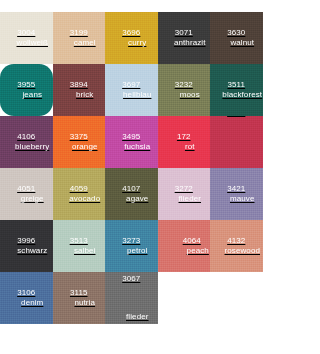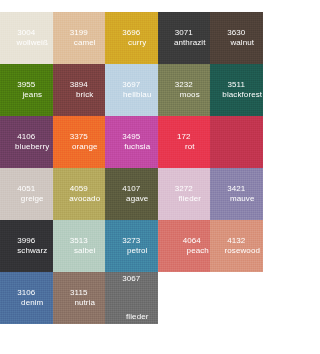--- a/index.html
+++ b/index.html
@@ -15,20 +15,21 @@
     font-family: "Liberation Sans", sans-serif;
     -webkit-font-smoothing: antialiased;
   }
   #swatch-board {
     position: relative;
     width: 315px;
     height: 266px;
     background: #ffffff;
     padding-top: 12px;
     box-sizing: border-box;
+    text-decoration: underline;
   }
   .swatch-grid {
     display: grid;
     grid-template-columns: repeat(6, 52.5px);
     grid-auto-rows: 52px;
     width: 315px;
   }
   .swatch {
     position: relative;
     display: flex;
@@ -97,21 +98,21 @@
       </div>
       <div class="swatch light-label" style="background-color: rgb(59, 59, 59);">
         <span class="swatch-code">3071</span>
         <span class="swatch-name">anthrazit</span>
       </div>
       <div class="swatch light-label" style="background-color: rgb(79, 65, 56);">
         <span class="swatch-code">3630</span>
         <span class="swatch-name">walnut</span>
       </div>
       <div class="swatch empty" style="background-color: rgb(255, 255, 255);"></div>
-      <div class="swatch light-label" style="background-color: #4d7c0f;">
+      <div class="swatch light-label" style="background-color: #0f766e; border-radius: 14px;">
         <span class="swatch-code">3955</span>
         <span class="swatch-name">jeans</span>
       </div>
       <div class="swatch light-label" style="background-color: rgb(123, 66, 66);">
         <span class="swatch-code">3894</span>
         <span class="swatch-name">brick</span>
       </div>
       <div class="swatch light-label" style="background-color: rgb(188, 210, 226);">
         <span class="swatch-code">3697</span>
         <span class="swatch-name">hellblau</span>

